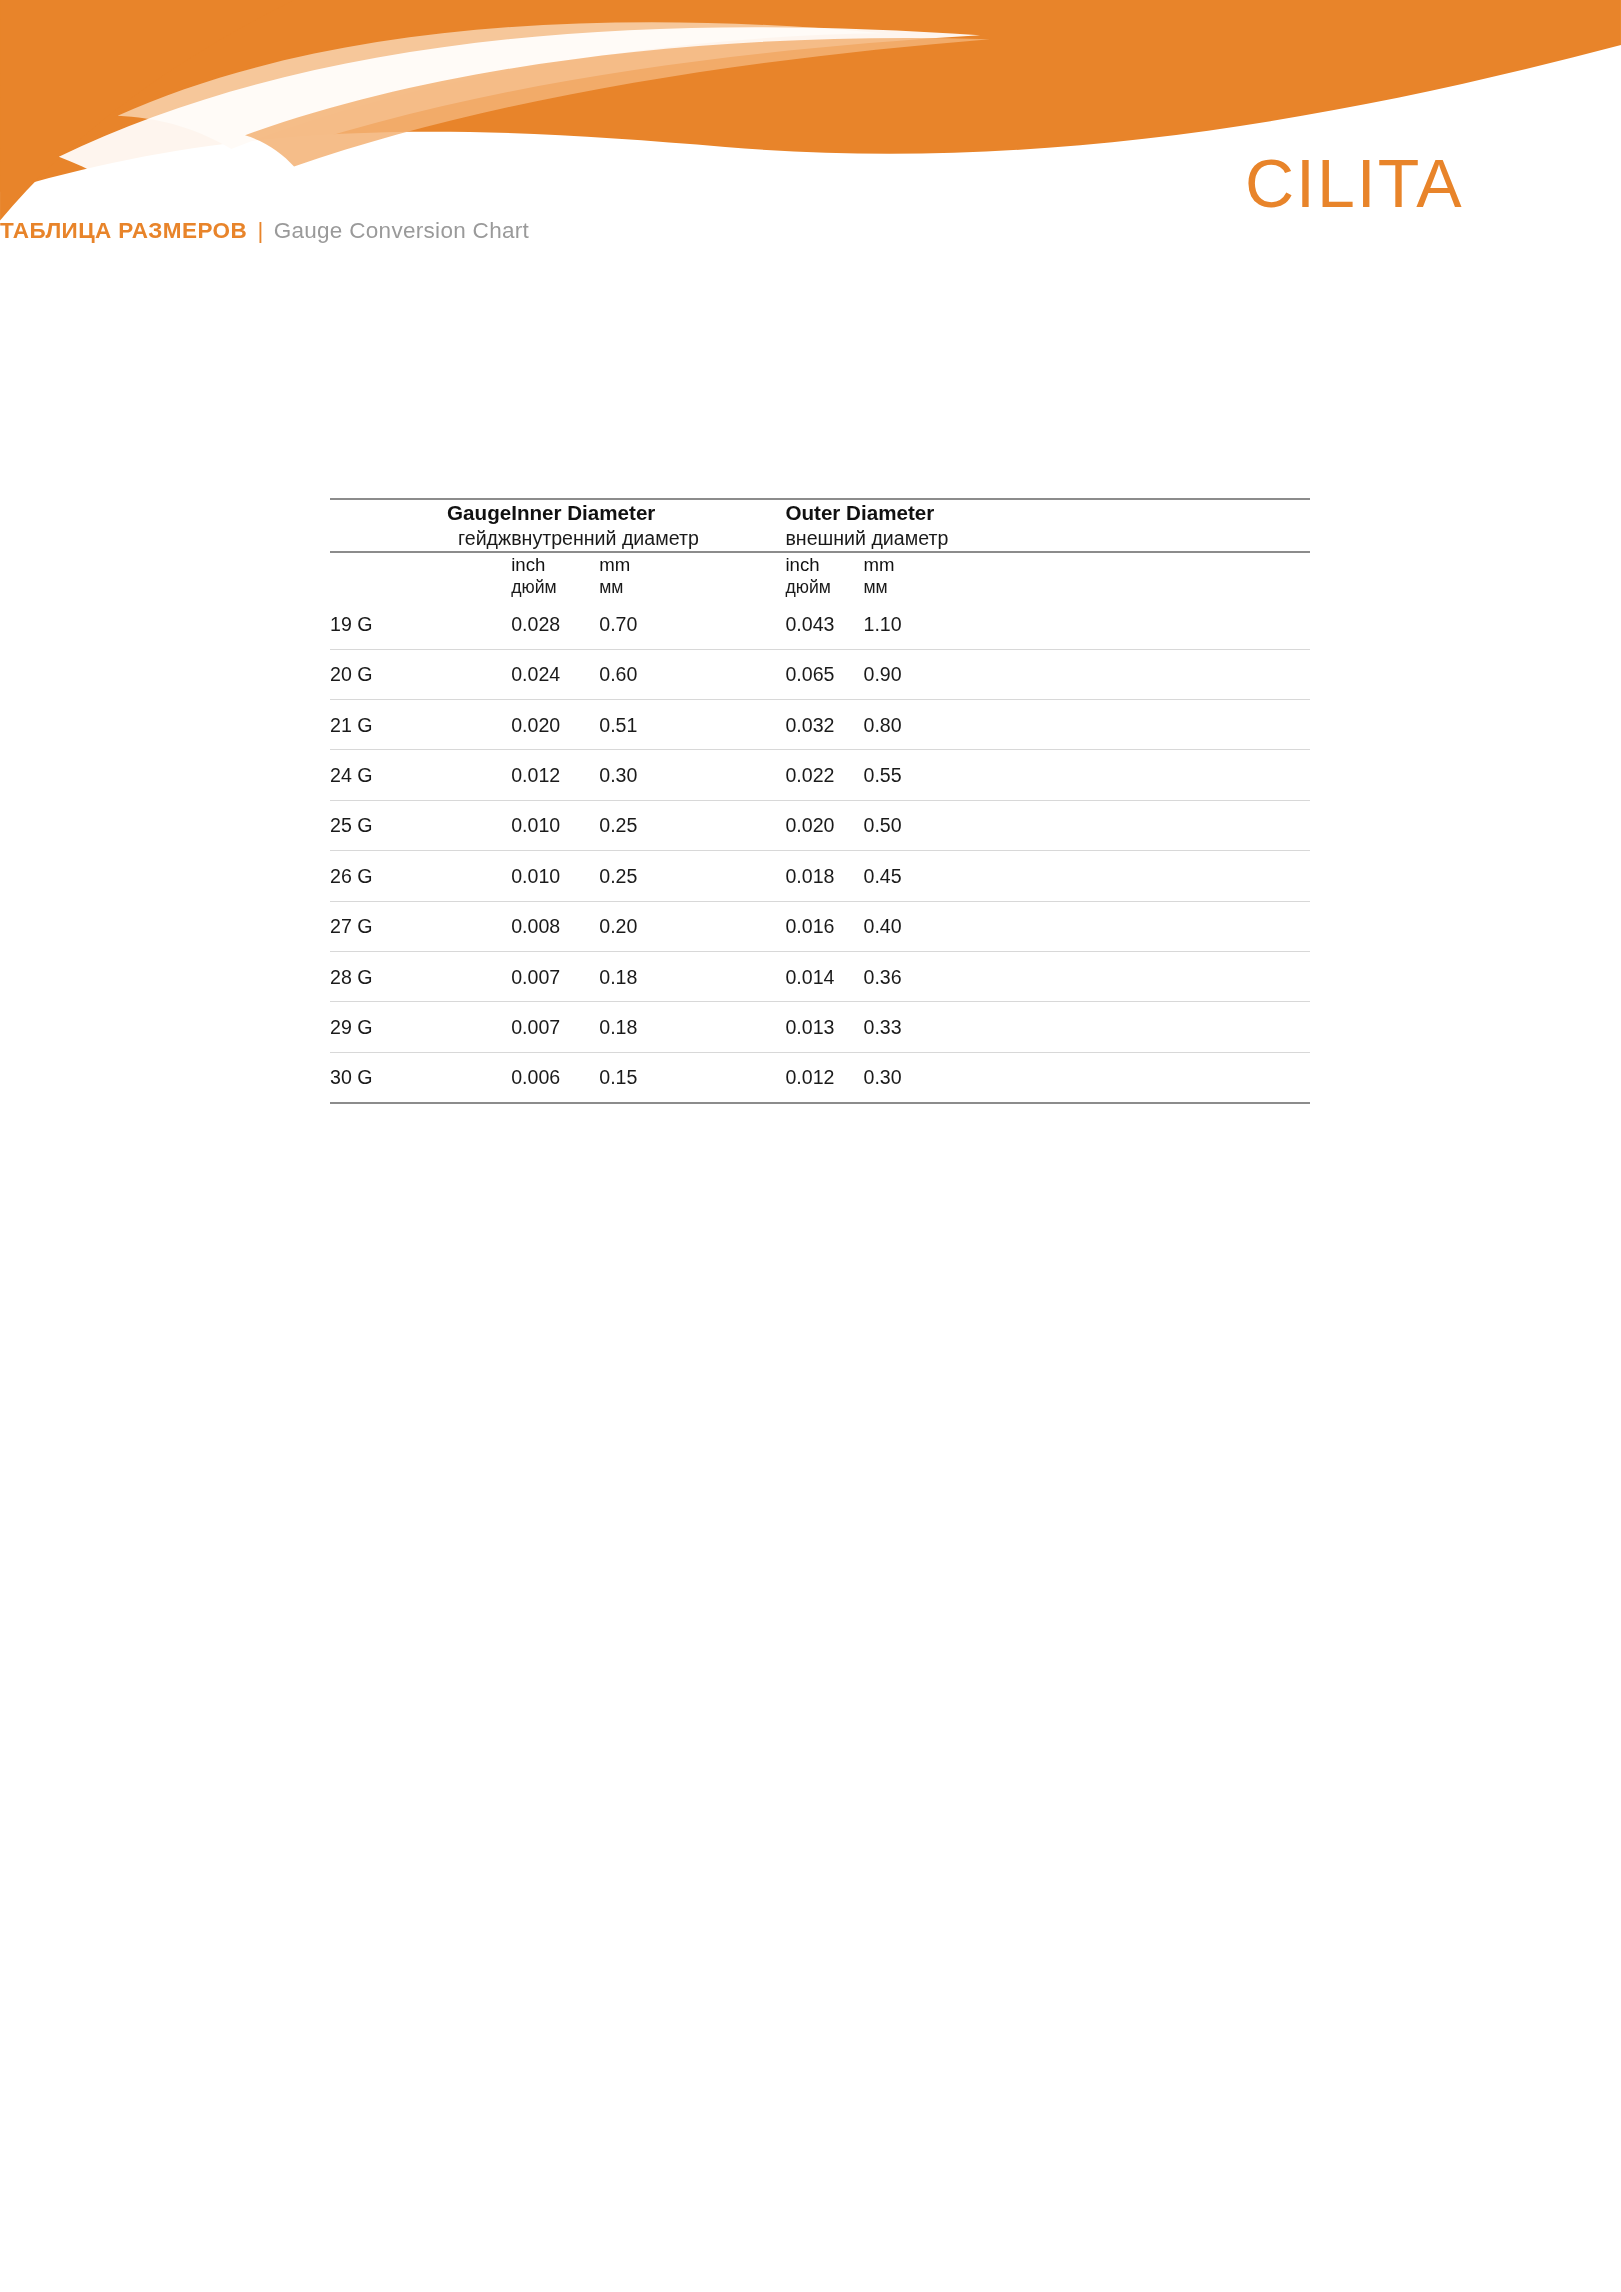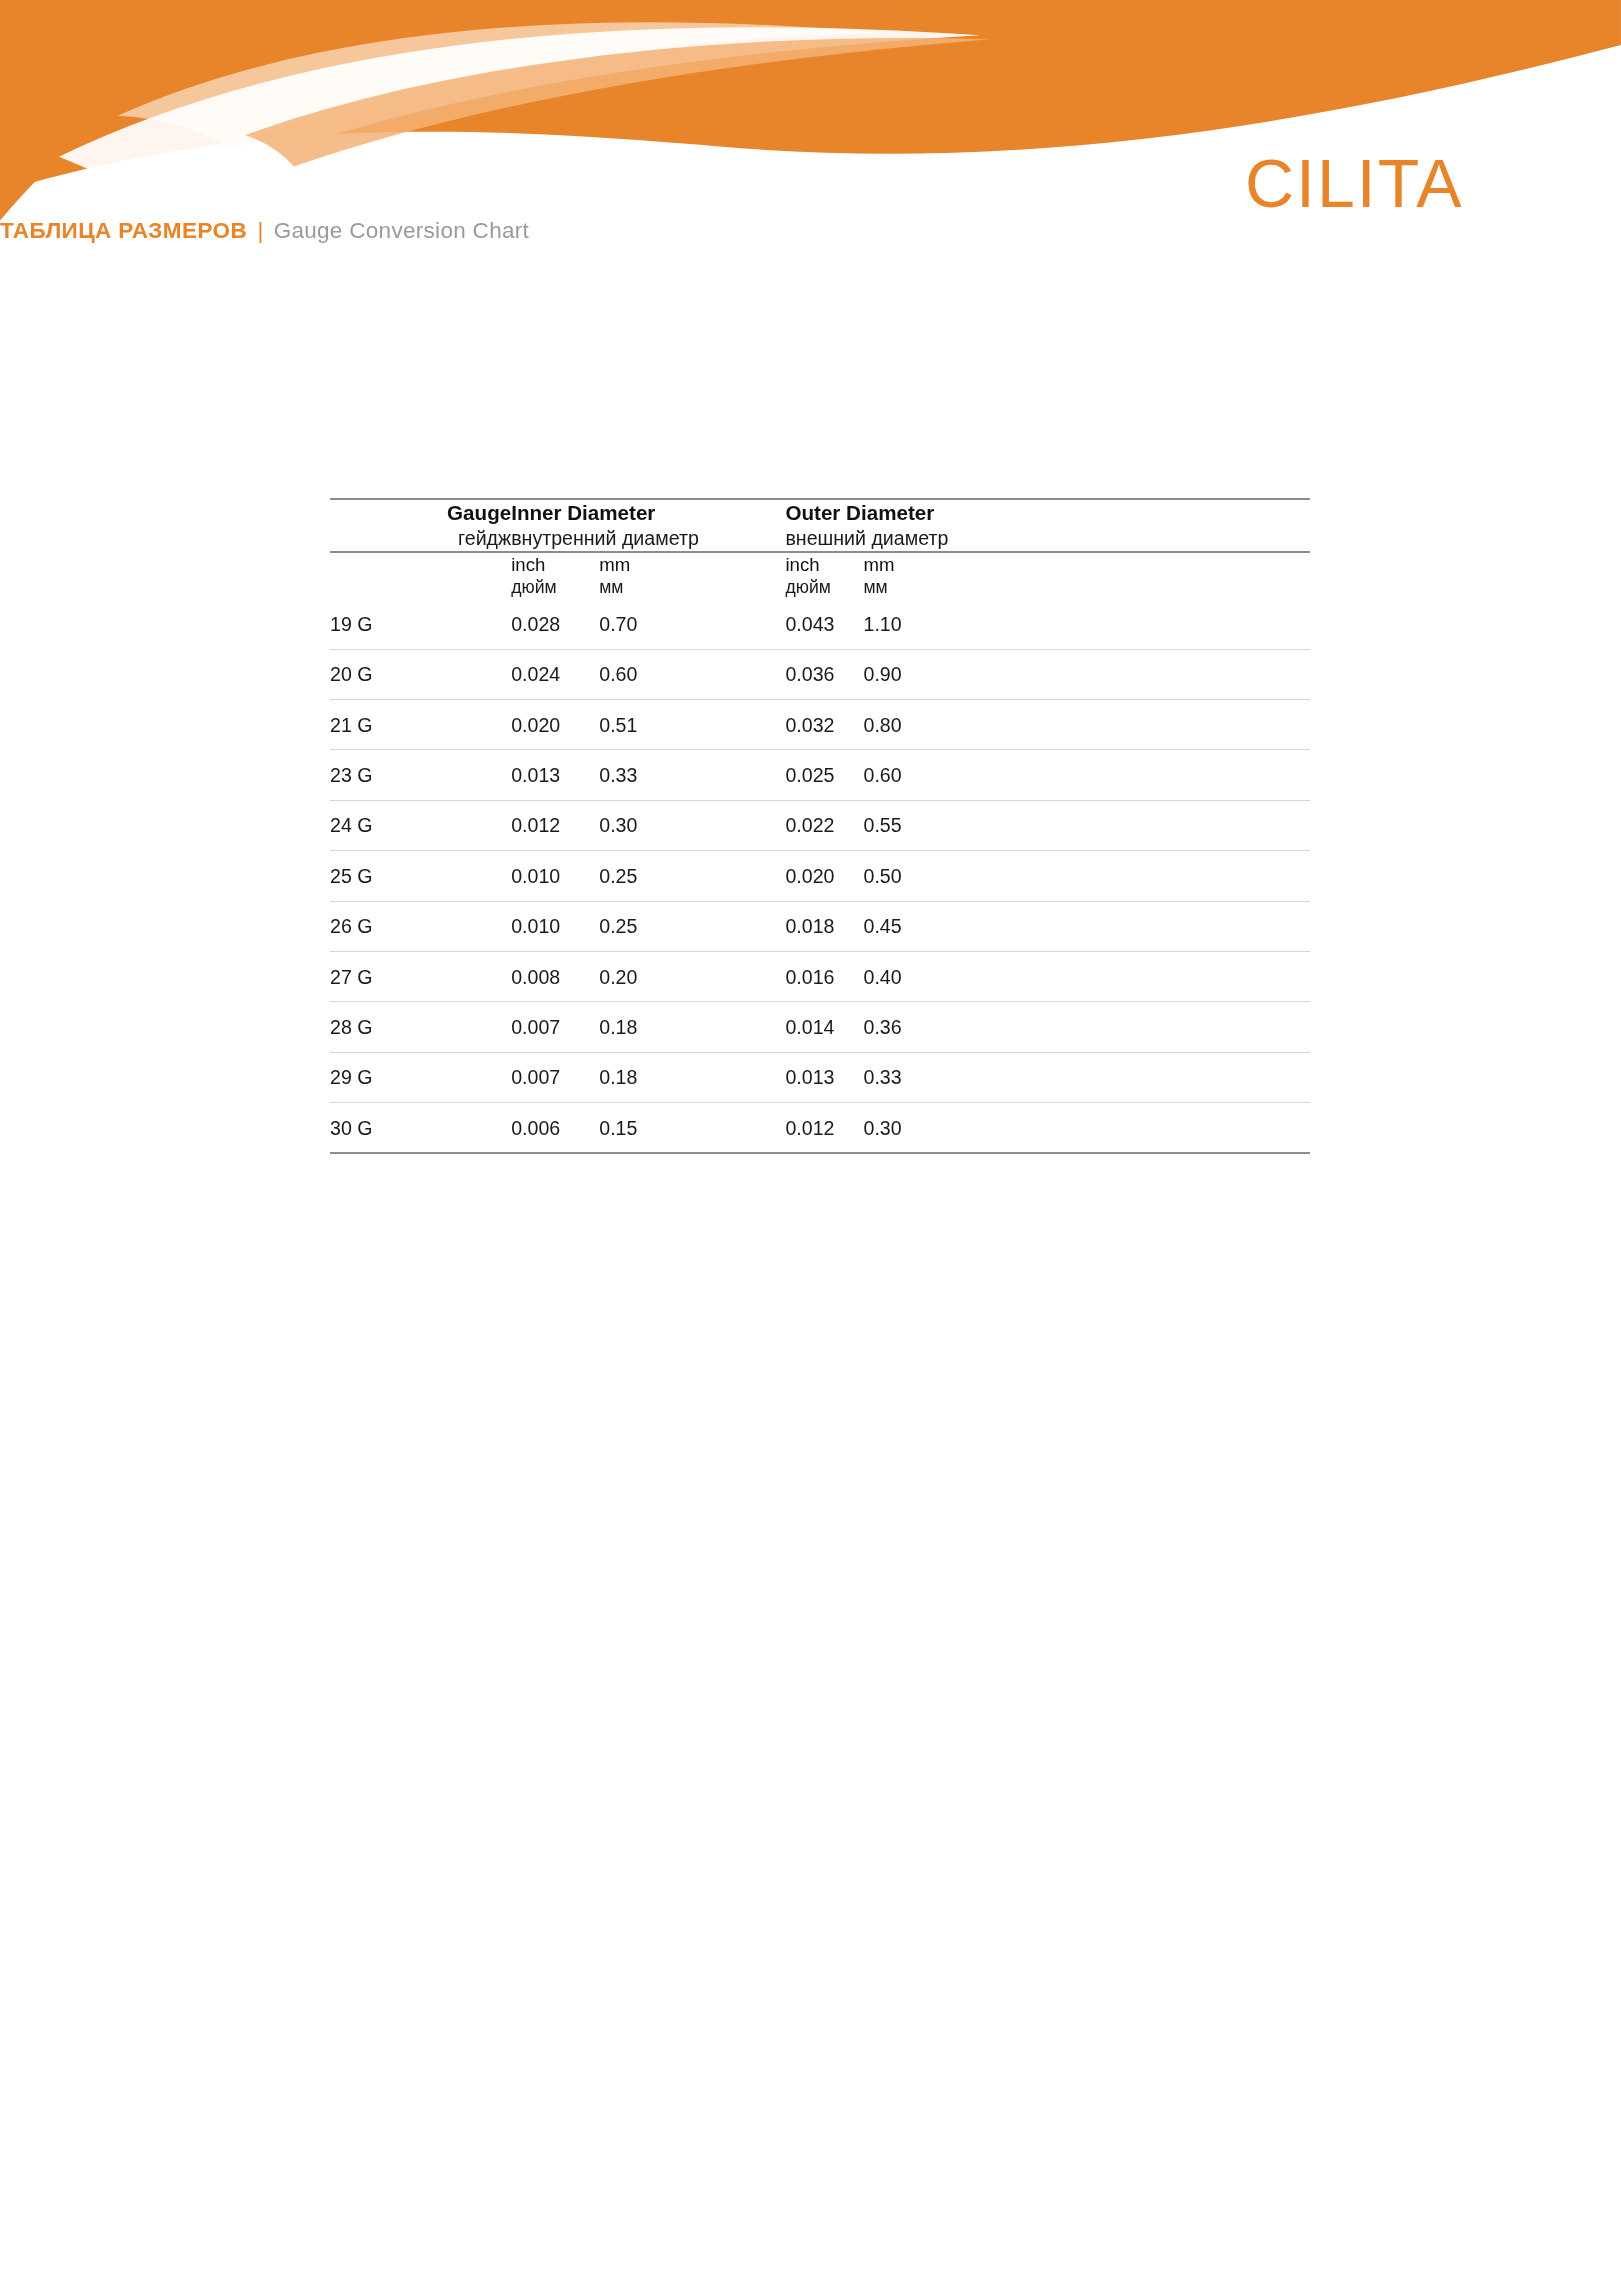--- a/index.html
+++ b/index.html
@@ -250,38 +250,31 @@
           <td class="gauge-val">19 G</td>
           <td>0.028</td>
           <td>0.70</td>
           <td>0.043</td>
           <td>1.10</td>
         </tr>
         <tr>
           <td class="gauge-val">20 G</td>
           <td>0.024</td>
           <td>0.60</td>
-          <td>0.036</td>
+          <td>0.065</td>
           <td>0.90</td>
         </tr>
         <tr>
           <td class="gauge-val">21 G</td>
           <td>0.020</td>
           <td>0.51</td>
           <td>0.032</td>
           <td>0.80</td>
         </tr>
         <tr>
-          <td class="gauge-val">23 G</td>
-          <td>0.013</td>
-          <td>0.33</td>
-          <td>0.025</td>
-          <td>0.60</td>
-        </tr>
-        <tr>
           <td class="gauge-val">24 G</td>
           <td>0.012</td>
           <td>0.30</td>
           <td>0.022</td>
           <td>0.55</td>
         </tr>
         <tr>
           <td class="gauge-val">25 G</td>
           <td>0.010</td>
           <td>0.25</td>

